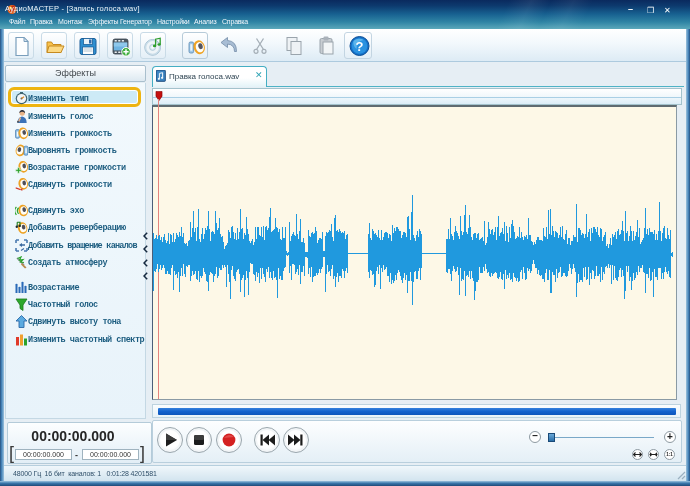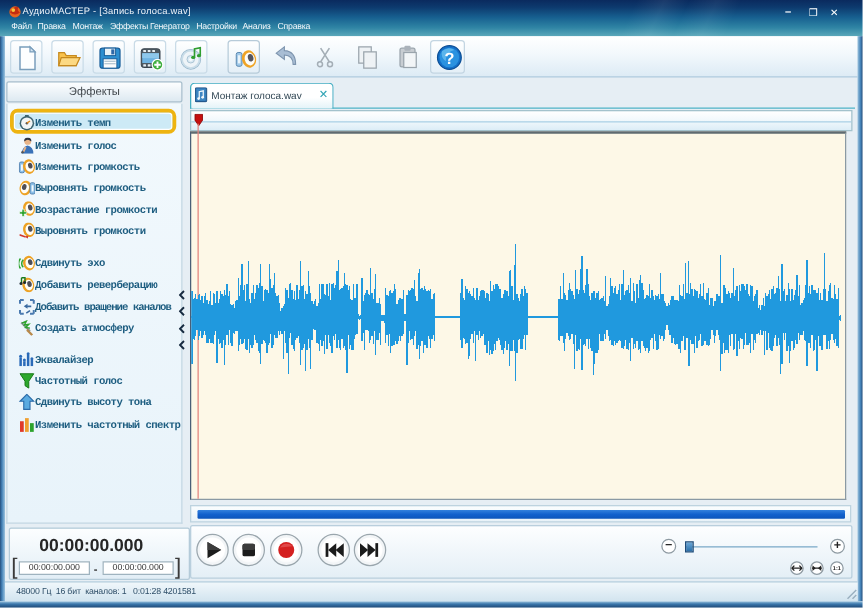--- a/index.html
+++ b/index.html
@@ -1,18 +1,18 @@
 <!DOCTYPE html>
 <html><head><meta charset="utf-8">
 <style>
 html,body{margin:0;padding:0;width:690px;height:486px;overflow:hidden;font-family:"Liberation Sans",sans-serif;}
 #win{position:absolute;left:0;top:0;width:690px;height:486px;background:#e6eef4;}
 .abs{position:absolute;}
 #titlebar{left:0;top:0;width:690px;height:29px;background:linear-gradient(180deg,#0a2a5e 0%,#0d3a6e 20%,#176090 48%,#2f84a4 76%,#5ba8ba 100%);}
-#titletxt{left:18px;top:4px;font-size:7.5px;color:#eef4fa;letter-spacing:.2px;text-align:center;}
+#titletxt{left:5px;top:4px;font-size:7.5px;color:#eef4fa;letter-spacing:.2px;text-align:center;}
 .menuitem{top:18px;font-size:7px;letter-spacing:-0.2px;color:#f2f7fc;}
 #toolbar{left:4px;top:29px;width:682px;height:33px;background:linear-gradient(180deg,#ffffff 0%,#f2f8fc 45%,#ddebf5 100%);border-bottom:1px solid #adcade;box-sizing:border-box;}
 .tbtn{position:absolute;top:31.5px;width:26px;height:27px;border:1px solid #c9dbe7;border-radius:3px;background:linear-gradient(180deg,#ffffff,#e4eff7);box-sizing:border-box;}
 .tflat{position:absolute;top:31.5px;width:26px;height:27px;}
 .ticon{position:absolute;left:3px;top:3px;}
 #leftborder{left:0;top:29px;width:4px;height:452px;background:linear-gradient(90deg,#26507e,#4583b8 40%,#9cc3de);}
 #rightborder{left:686px;top:29px;width:4px;height:452px;background:linear-gradient(90deg,#9cc3de,#4583b8 60%,#26507e);}
 #bottomborder{left:0;top:481px;width:690px;height:5px;background:linear-gradient(180deg,#9cc3de,#3a77ac 45%,#1f4a78);}
 #effhdr{left:5px;top:65px;width:141px;height:17px;border:1px solid #a9bfcd;border-radius:2px;background:linear-gradient(180deg,#fdfeff,#dde9f1);box-sizing:border-box;text-align:center;font-size:9px;color:#42484d;line-height:15px;}
 #leftpanel{left:5px;top:83px;width:141px;height:336px;background:linear-gradient(180deg,#f2f9fd,#e8f3fa);border:1px solid #c4d8e4;border-top:none;box-sizing:border-box;}
@@ -194,21 +194,21 @@
       <path d="M2.6 6.4 v2h-2v1.8h2v2h1.8v-2h2V8.4h-2v-2z" fill="#2da32d" stroke="#fff" stroke-width="0.5"></path>
     </svg>
 <div class="abs eff" style="top:163px">Возрастание громкости</div>
 <svg class="abs effico" style="top:178px" viewBox="0 0 13 13">
       <ellipse cx="8.2" cy="5.8" rx="4.7" ry="5.9" fill="#eda224" transform="rotate(-12 8.2 5.8)"></ellipse>
       <ellipse cx="8.7" cy="5.8" rx="3.3" ry="4.2" fill="#fffdf6" transform="rotate(-12 8.7 5.8)"></ellipse>
       <ellipse cx="9.2" cy="5.0" rx="1.8" ry="2.4" fill="#4f4f58" transform="rotate(-12 9.2 5.0)"></ellipse>
       <path d="M0.8 9.2 L5.6 10.9 L5.4 12.2 L0.6 10.5Z" fill="#d23a2a"></path>
       <path d="M7.2 12.9 L7.7 10.3 L5 11.2Z" fill="#d23a2a"></path>
     </svg>
-<div class="abs eff" style="top:180px">Выровнять громкости</div>
+<div class="abs eff" style="top:180px">Сдвинуть громкости</div>
 <svg class="abs effico" style="top:204px" viewBox="0 0 13 13">
       <ellipse cx="8.2" cy="6.5" rx="4.7" ry="5.9" fill="#eda224" transform="rotate(-12 8.2 6.5)"></ellipse>
       <ellipse cx="8.7" cy="6.5" rx="3.3" ry="4.2" fill="#fffdf6" transform="rotate(-12 8.7 6.5)"></ellipse>
       <ellipse cx="9.2" cy="5.7" rx="1.8" ry="2.4" fill="#4f4f58" transform="rotate(-12 9.2 5.7)"></ellipse>
       <path d="M3.6 3.8 a4.2 4.2 0 0 0 0 6 M1.4 2.8 a6 6 0 0 0 0 8" stroke="#2da32d" stroke-width="1.2" fill="none"></path>
     </svg>
 <div class="abs eff" style="top:206px">Сдвинуть эхо</div>
 <svg class="abs effico" style="top:221px" viewBox="0 0 13 13">
       <ellipse cx="7.6" cy="7.0" rx="4.7" ry="5.9" fill="#eda224" transform="rotate(-12 7.6 7.0)"></ellipse>
       <ellipse cx="8.1" cy="7.0" rx="3.3" ry="4.2" fill="#fffdf6" transform="rotate(-12 8.1 7.0)"></ellipse>
@@ -230,21 +230,21 @@
       <path d="M2.5 2.5 L6 1 L4.5 4 L8 3.5 L5.5 6 L9 6.5" stroke="#2da32d" stroke-width="1.2" fill="none"></path>
     </svg>
 <div class="abs eff" style="top:257.5px">Создать атмосферу</div>
 <svg class="abs effico" style="top:280px">
       <path d="M1.5 13 V6 M4.5 13 V9 M7.5 13 V4 M10.5 13 V8" stroke="#2a6ab8" stroke-width="2"></path>
       <circle cx="1.5" cy="5" r="1.2" fill="#2a6ab8"></circle>
       <circle cx="4.5" cy="8" r="1.2" fill="#2a6ab8"></circle>
       <circle cx="7.5" cy="3" r="1.2" fill="#2a6ab8"></circle>
       <circle cx="10.5" cy="7" r="1.2" fill="#2a6ab8"></circle>
     </svg>
-<div class="abs eff" style="top:282.5px">Эквалайзер</div>
+<div class="abs eff" style="top:282.5px">Возрастание</div>
 <svg class="abs effico" style="top:297.5px">
       <path d="M1 1 H12 L8 7 V12.5 L5 10.5 V7Z" fill="#2ca82c" stroke="#1a7a1a" stroke-width=".8"></path>
     </svg>
 <div class="abs eff" style="top:299.5px">Частотный голос</div>
 <svg class="abs effico" style="top:315px">
       <path d="M6.5 0.5 L12 6 H9 V12.5 H4 V6 H1Z" fill="#5aaae0" stroke="#2a6aa8" stroke-width=".9"></path>
     </svg>
 <div class="abs eff" style="top:317px">Сдвинуть высоту тона</div>
 <svg class="abs effico" style="top:332.5px">
       <rect x="1" y="4" width="3" height="8.5" fill="#e03a2a"></rect>
@@ -277,21 +277,21 @@
 
 <div class="abs" id="tabline"></div>
 <div class="abs" id="tab"></div>
 <svg class="abs" style="left:156px;top:70px" width="10" height="12" viewBox="0 0 10 12">
       <rect x="0" y="0" width="9.5" height="11.5" rx="1.2" fill="#2e6da8" stroke="#1c4a7a" stroke-width="0.7"></rect>
       <rect x="1" y="1" width="7.5" height="9.5" rx="0.6" fill="#3e86c2"></rect>
       <path d="M3.4 8.6 V3.4 l3.2 -.7 V7.6" stroke="#f2f7fb" stroke-width="1" fill="none"></path>
       <circle cx="2.9" cy="8.8" r="1.1" fill="#f2f7fb"></circle>
       <circle cx="6.1" cy="7.8" r="1.1" fill="#f2f7fb"></circle>
     </svg>
-<div class="abs" style="left:169px;top:71.5px;font-size:8px;color:#2e4452">Монтаж голоса.wav</div>
+<div class="abs" style="left:169px;top:71.5px;font-size:8px;color:#2e4452">Правка голоса.wav</div>
 <div class="abs" style="left:255px;top:69.5px;font-size:9px;color:#2fa3b4">✕</div>
 <div class="abs" id="ruler"></div>
 <div class="abs" id="rulerline"></div>
 <svg class="abs" style="left:155px;top:90.5px" width="8" height="10" viewBox="0 0 8 10">
       <path d="M1 0.4 h6 v4.8 L4 9.6 L1 5.2Z" fill="#c50f0f" stroke="#8f0a0a" stroke-width="0.7"></path>
     </svg>
 <div class="abs" id="wavebox"></div>
 <div class="abs" id="redline"></div>
 <svg class="abs" style="left:153px;top:107px" width="523" height="292" viewBox="153 107 523 292" shape-rendering="crispEdges">
 <path d="M153 253.5H671" stroke="#2099de" stroke-width="1" fill="none"></path>

